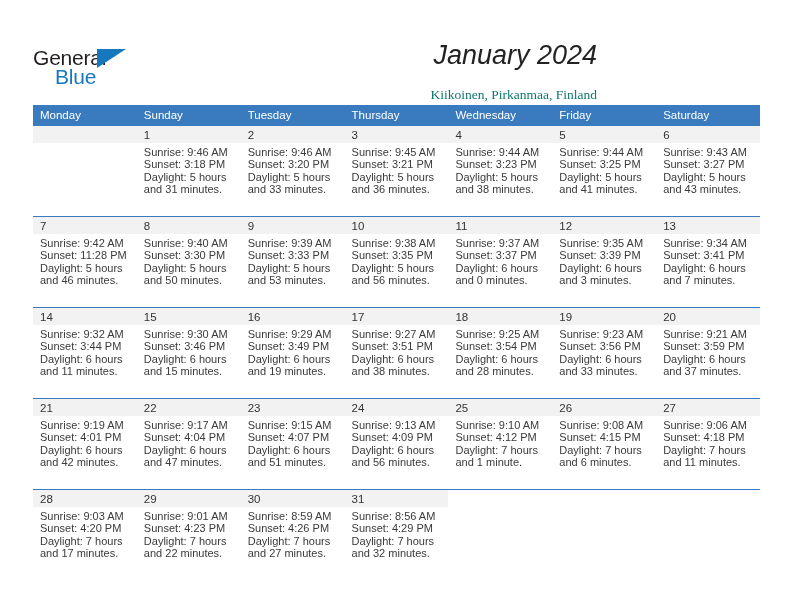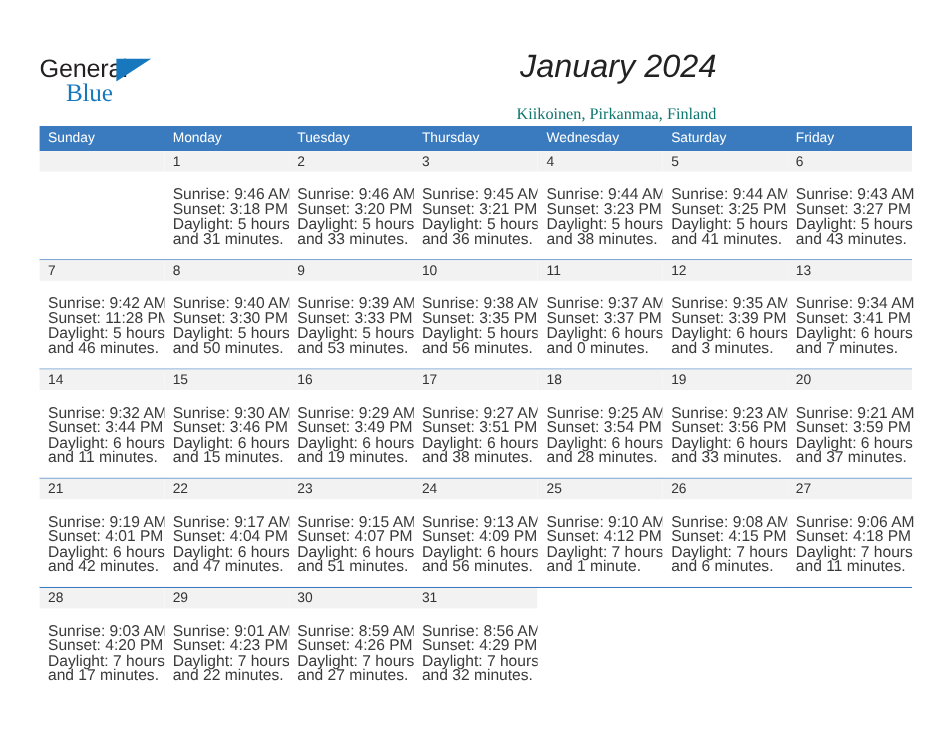--- a/index.html
+++ b/index.html
@@ -47,21 +47,21 @@
     color: #231f20;
     font-family: "Liberation Sans", sans-serif;
   }
   .logo-blue {
     position: absolute;
     left: 22px;
     top: 19px;
     font-size: 21px;
     letter-spacing: -0.2px;
     color: #1878be;
-    font-family: Liberation Serif, serif;
+    font-family: Liberation Sans, sans-serif;
   }
   .logo-tri {
     position: absolute;
     left: 64px;
     top: 3px;
     width: 0;
     height: 0;
     border-left: 29px solid #1878be;
     border-bottom: 19px solid transparent;
   }
@@ -141,25 +141,24 @@
     color: #333333;
     line-height: 16px;
     font-family: "Liberation Sans", sans-serif;
   }
   .day-cell.empty .day-number-strip {
     background: #f2f2f2;
   }
 
   .day-details {
     padding: 3px 4px 0 7px;
-    font-size: 13px;
+    font-size: 11px;
     line-height: 12.4px;
     color: #3a3a3a;
     font-family: "Liberation Sans", sans-serif;
-    margin-top: 10px;
   }
   .day-details div {
     white-space: nowrap;
   }
 </style>
 </head>
 <body>
 
 <div class="page">
 
@@ -170,27 +169,27 @@
       <span class="logo-tri"></span>
       <span class="logo-blue">Blue</span>
     </div>
 
     <div class="title">January 2024</div>
     <div class="subtitle">Kiikoinen, Pirkanmaa, Finland</div>
   </div>
 
   <div class="calendar">
     <div class="weekday-row">
+      <div class="weekday-cell">Monday</div>
       <div class="weekday-cell">Sunday</div>
-      <div class="weekday-cell">Monday</div>
       <div class="weekday-cell">Tuesday</div>
       <div class="weekday-cell">Thursday</div>
       <div class="weekday-cell">Wednesday</div>
+      <div class="weekday-cell">Friday</div>
       <div class="weekday-cell">Saturday</div>
-      <div class="weekday-cell">Friday</div>
     </div>
 
     <div id="weeks-container">
         <div class="week-row first">
           <div class="day-cell empty">
             <div class="day-number-strip"></div>
           </div>
           <div class="day-cell">
             <div class="day-number-strip">1</div>
             <div class="day-details">

